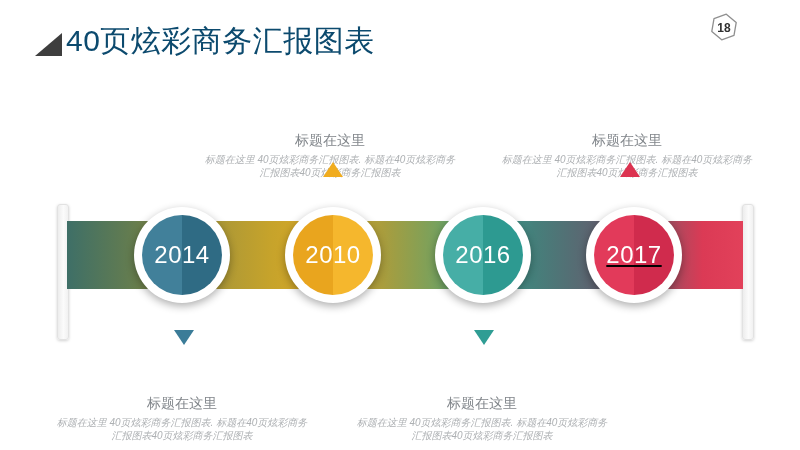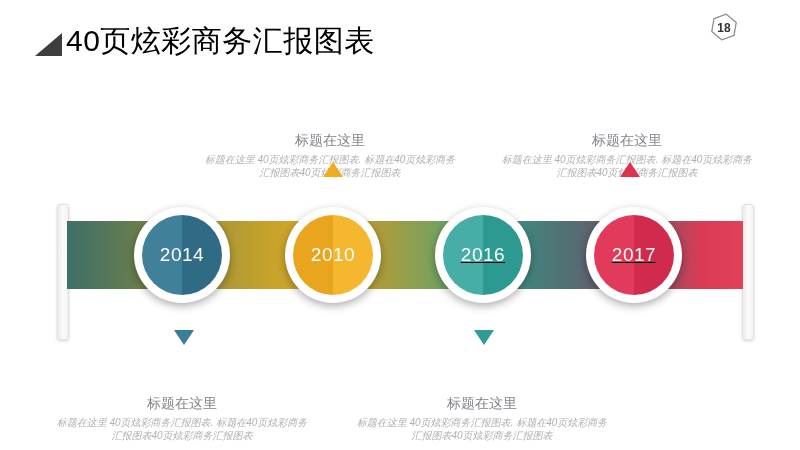--- a/index.html
+++ b/index.html
@@ -7,21 +7,21 @@
     position:relative;width:800px;height:450px;background:#ffffff;overflow:hidden;
     font-family:"Liberation Sans","DejaVu Sans",sans-serif;
   }
   
   .title-tri{
     position:absolute;left:35px;top:33px;width:0;height:0;
     border-left:27px solid transparent;border-bottom:23px solid #3e3e3e;
   }
   .slide-title{
     position:absolute;left:66px;top:24px;margin:0;
-    font-size:30px;font-weight:400;color:#000000;line-height:34px;letter-spacing:0.5px;
+    font-size:30px;font-weight:400;color:#0c4a6e;line-height:34px;letter-spacing:0.5px;
   }
   .page-badge{position:absolute;left:707px;top:10px;width:34px;height:34px;}
   .page-badge svg{display:block;}
   
   .note{position:absolute;width:300px;text-align:center;margin-top:42px;}
   .note-title{font-size:14px;line-height:18px;color:#80858a;margin-bottom:4px;}
   .note-line{font-size:10px;line-height:13px;color:#adb0b3;white-space:nowrap;font-style:italic;}
   .note-top-1{left:180px;top:89px;}
   .note-top-2{left:477px;top:89px;}
   .note-bottom-1{left:32px;top:352px;}
@@ -41,21 +41,21 @@
   .edge-strip.right{left:742px;}
   
   .circle{
     position:absolute;top:207px;width:96px;height:96px;border-radius:50%;
     background:#ffffff;box-shadow:0 3px 9px rgba(0,0,0,0.32);
   }
   .circle-fill{
     position:absolute;left:8px;top:8px;width:80px;height:80px;border-radius:50%;
     display:flex;align-items:center;justify-content:center;
   }
-  .year-label{font-size:19px;color:#ffffff;letter-spacing:0.5px;text-align:center;}
+  .year-label{font-size:24px;color:#ffffff;letter-spacing:0.5px;text-align:center;}
   .circle-2014{left:134px;}
   .circle-2015{left:285px;}
   .circle-2016{left:435px;}
   .circle-2017{left:586px;}
   
   .marker{position:absolute;width:0;height:0;}
   .marker.up{
     border-left:10px solid transparent;border-right:10px solid transparent;
     border-bottom:15px solid #999;
   }
@@ -103,21 +103,21 @@
     <div class="circle-fill" style="background: linear-gradient(90deg, rgb(65, 128, 154) 0px, rgb(65, 128, 154) 50%, rgb(47, 107, 132) 50%);">
       <span class="year-label">2014</span>
     </div>
   </div>
   <div class="circle circle-2015">
     <div class="circle-fill" style="background: linear-gradient(90deg, rgb(233, 165, 30) 0px, rgb(233, 165, 30) 50%, rgb(245, 183, 45) 50%);">
       <span class="year-label">2010</span>
     </div>
   </div>
   <div class="circle circle-2016">
-    <div class="circle-fill" style="background: linear-gradient(90deg, rgb(70, 174, 166) 0px, rgb(70, 174, 166) 50%, rgb(45, 154, 145) 50%); text-decoration: underline;">
+    <div class="circle-fill" style="background: linear-gradient(90deg, rgb(70, 174, 166) 0px, rgb(70, 174, 166) 50%, rgb(45, 154, 145) 50%);">
       <span class="year-label">2016</span>
     </div>
   </div>
   <div class="circle circle-2017">
     <div class="circle-fill" style="background: linear-gradient(90deg, rgb(226, 58, 90) 0px, rgb(226, 58, 90) 50%, rgb(208, 43, 77) 50%); text-decoration: underline;">
       <span class="year-label">2017</span>
     </div>
   </div>
 
   <div class="note note-bottom-1">

